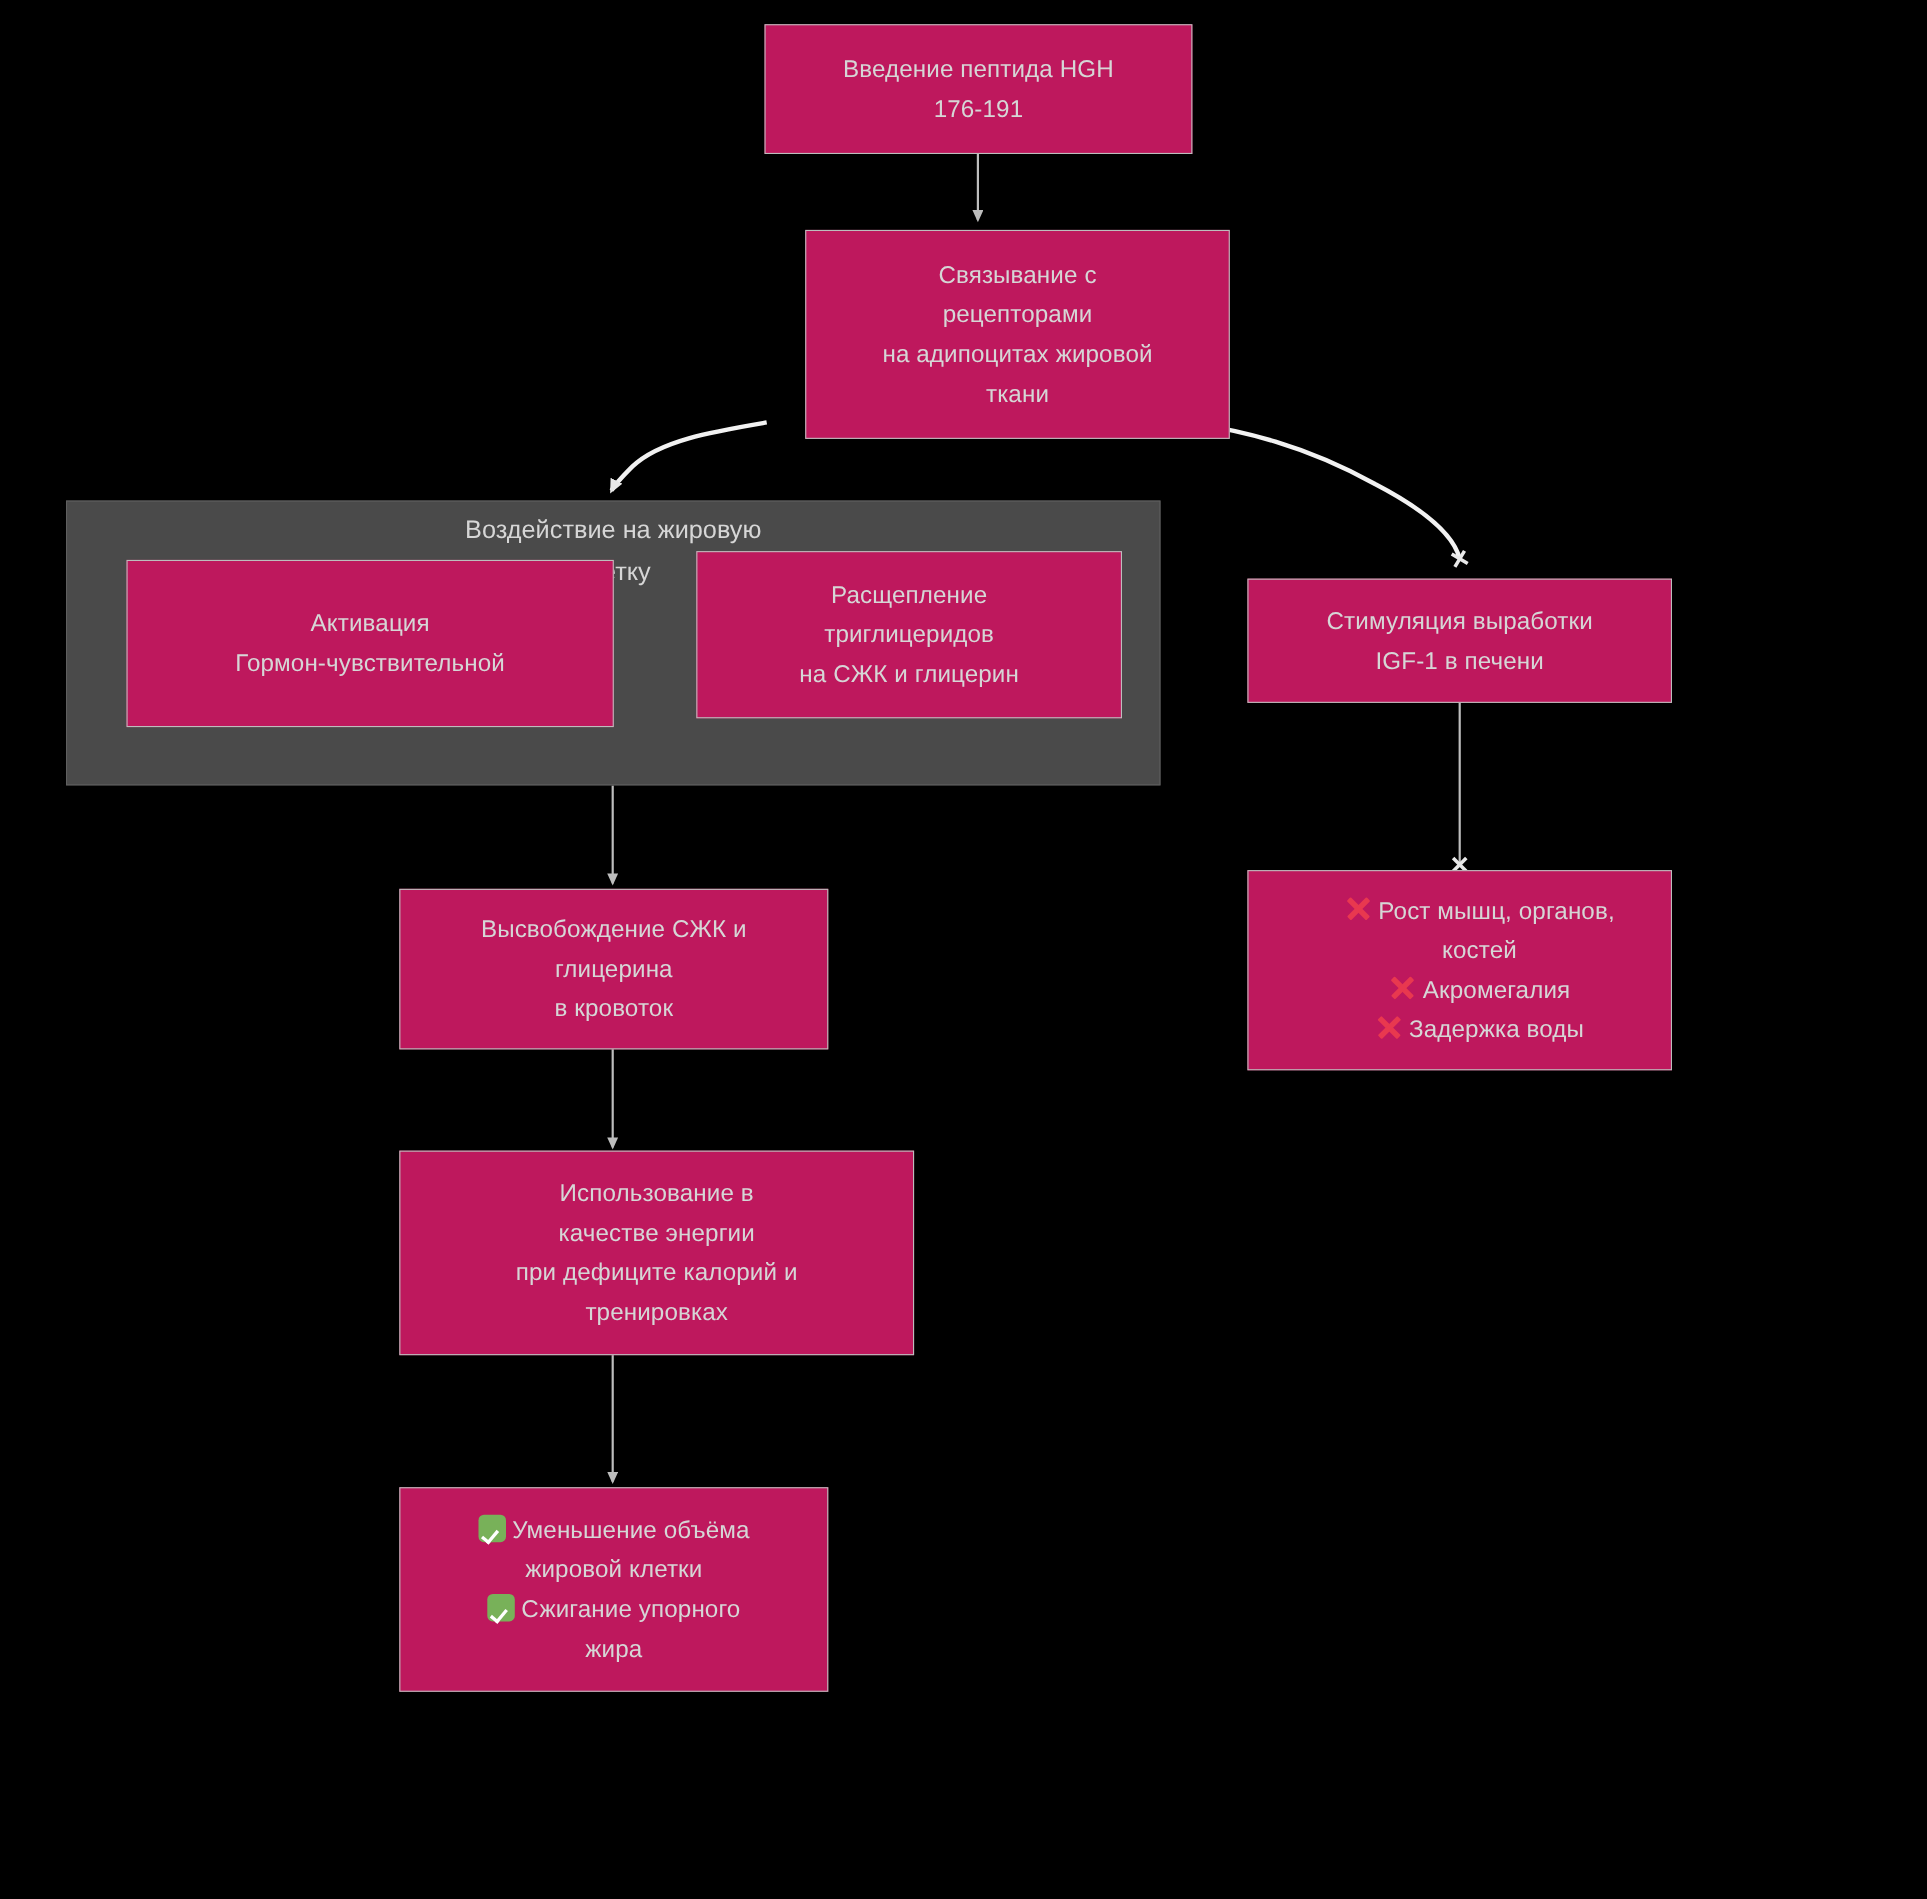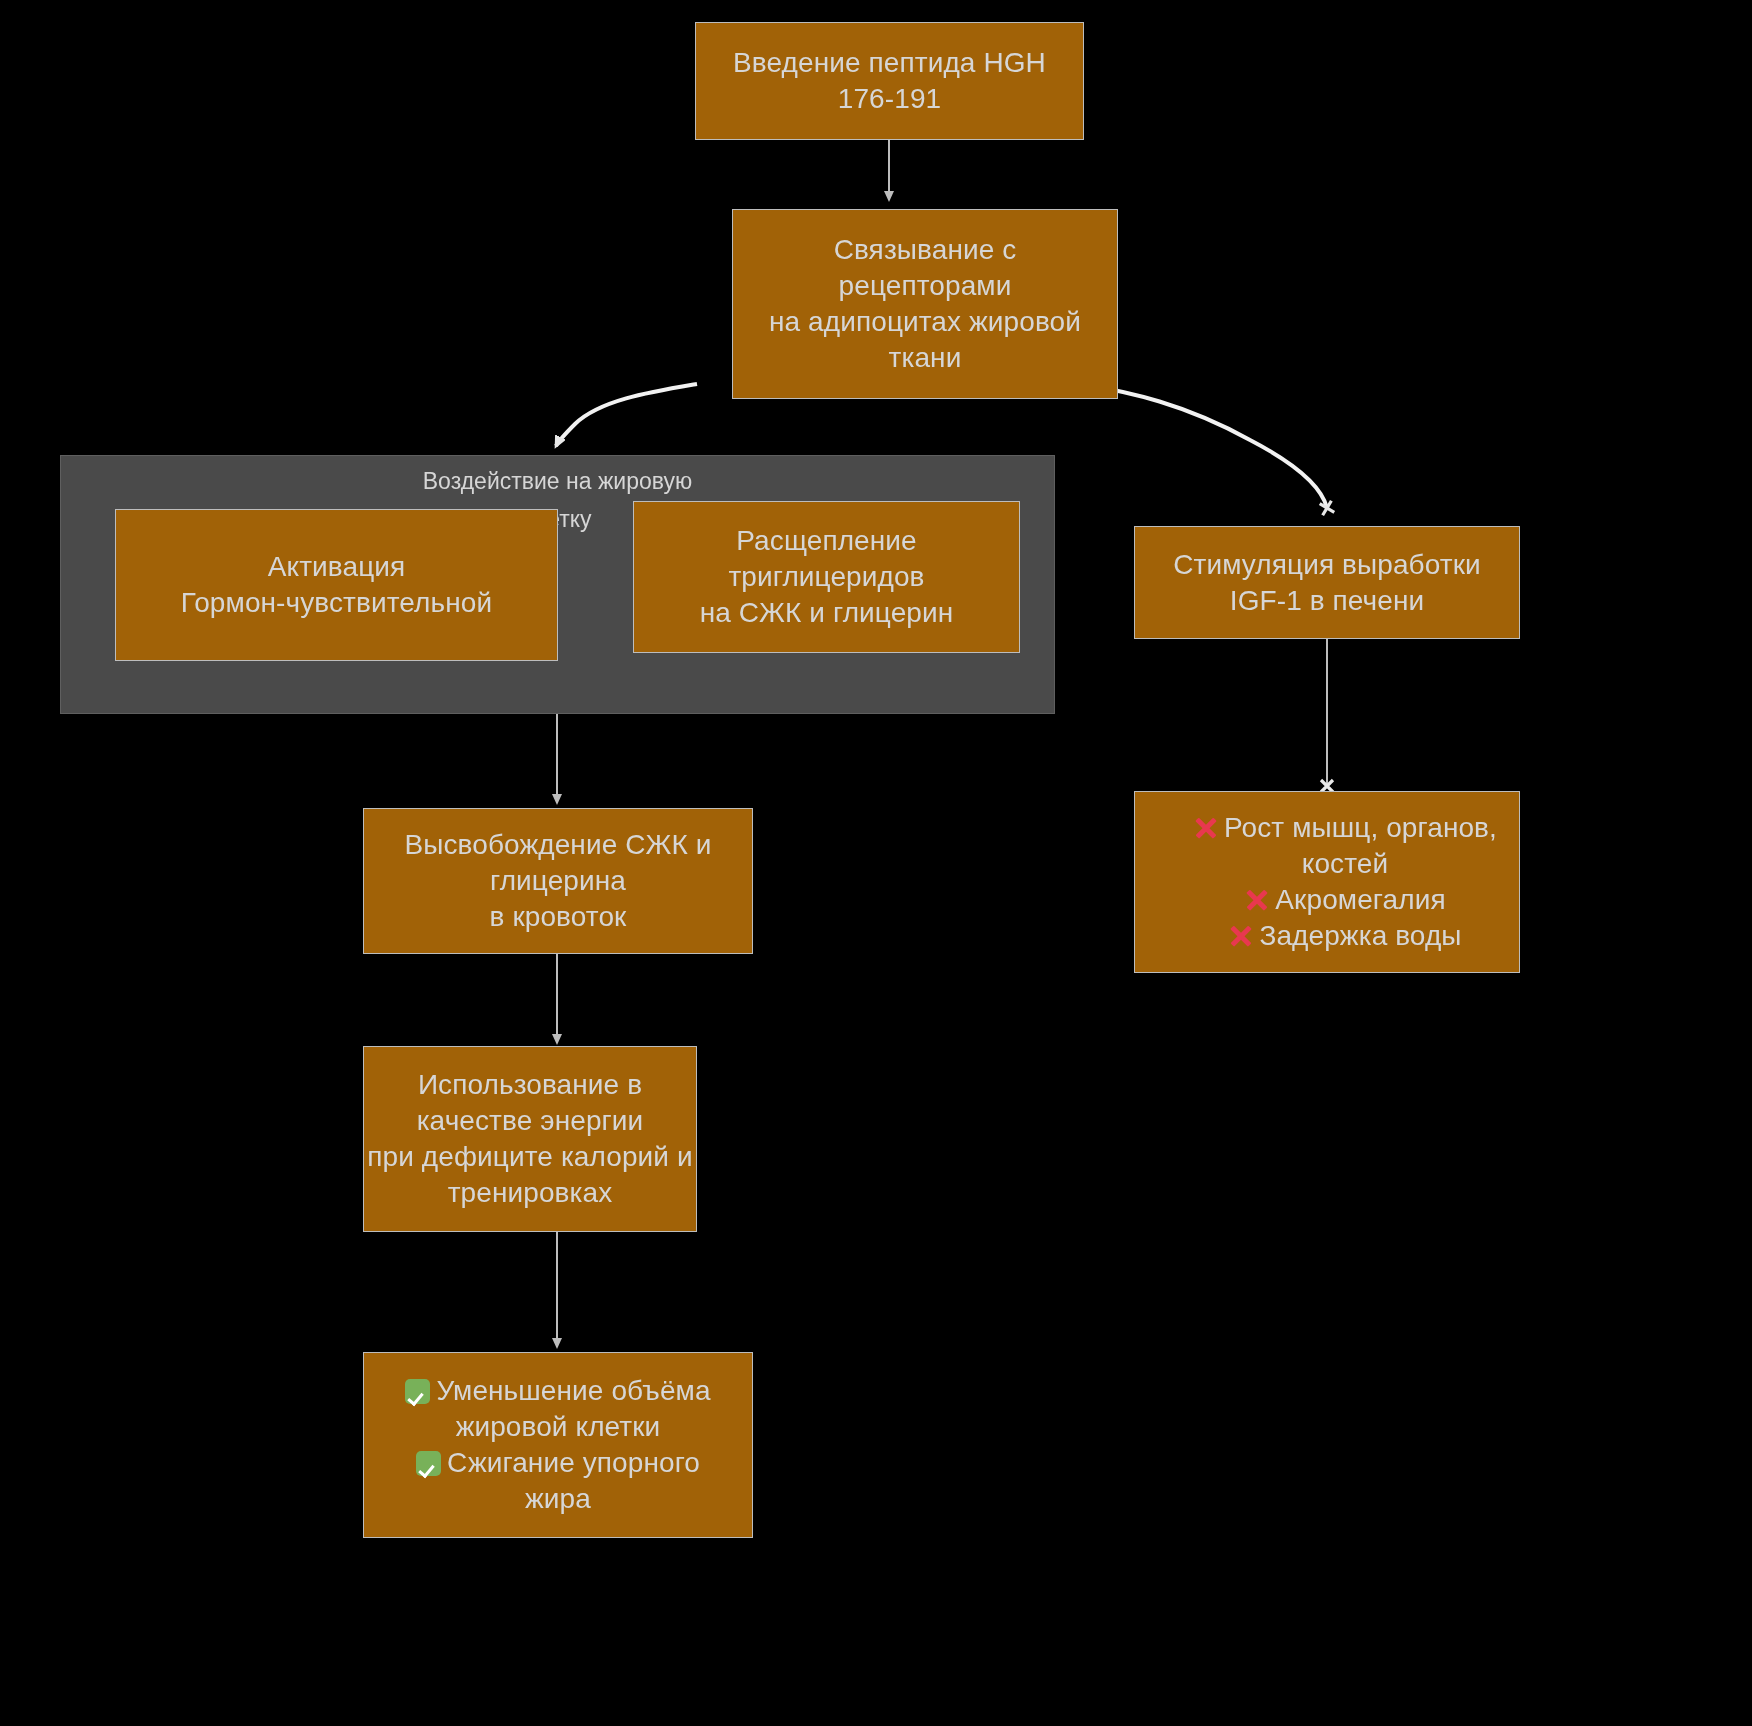--- a/index.html
+++ b/index.html
@@ -23,28 +23,28 @@
     position: absolute;
     left: 0;
     top: 0;
     width: 1752px;
     height: 1726px;
     overflow: visible;
   }
   .node {
     position: absolute;
     box-sizing: border-box;
-    background: #a16207;
+    background: #be185d;
     border: 1.3px solid #bdbdbd;
     color: #d6d6d6;
     display: flex;
     align-items: center;
     justify-content: center;
     text-align: center;
-    font-size: 28px;
+    font-size: 22px;
     line-height: 36px;
     letter-spacing: .1px;
   }
   .node .lines { padding: 0 14px; width: 100%; }
   .node .ln { display: block; white-space: nowrap; }
   .subgraph {
     position: absolute;
     box-sizing: border-box;
     background: #4a4a4a;
     border: 1px solid #5f5f5f;
@@ -178,21 +178,21 @@
   </div>
 
   <div class="node" style="left:363px; top:808px; width:390px; height:146px;">
     <span class="lines">
       <span class="ln">Высвобождение СЖК и</span>
       <span class="ln">глицерина</span>
       <span class="ln">в кровоток</span>
     </span>
   </div>
 
-  <div class="node" style="left:363px; top:1046px; width:334px; height:186px;align-items:center;">
+  <div class="node" style="left:363px; top:1046px; width:468px; height:186px;align-items:center;">
     <span class="lines">
       <span class="ln">Использование в</span>
       <span class="ln">качестве энергии</span>
       <span class="ln">при дефиците калорий и</span>
       <span class="ln">тренировках</span>
     </span>
   </div>
 
   <div class="node" style="left:363px; top:1352px; width:390px; height:186px;">
     <span class="lines">

